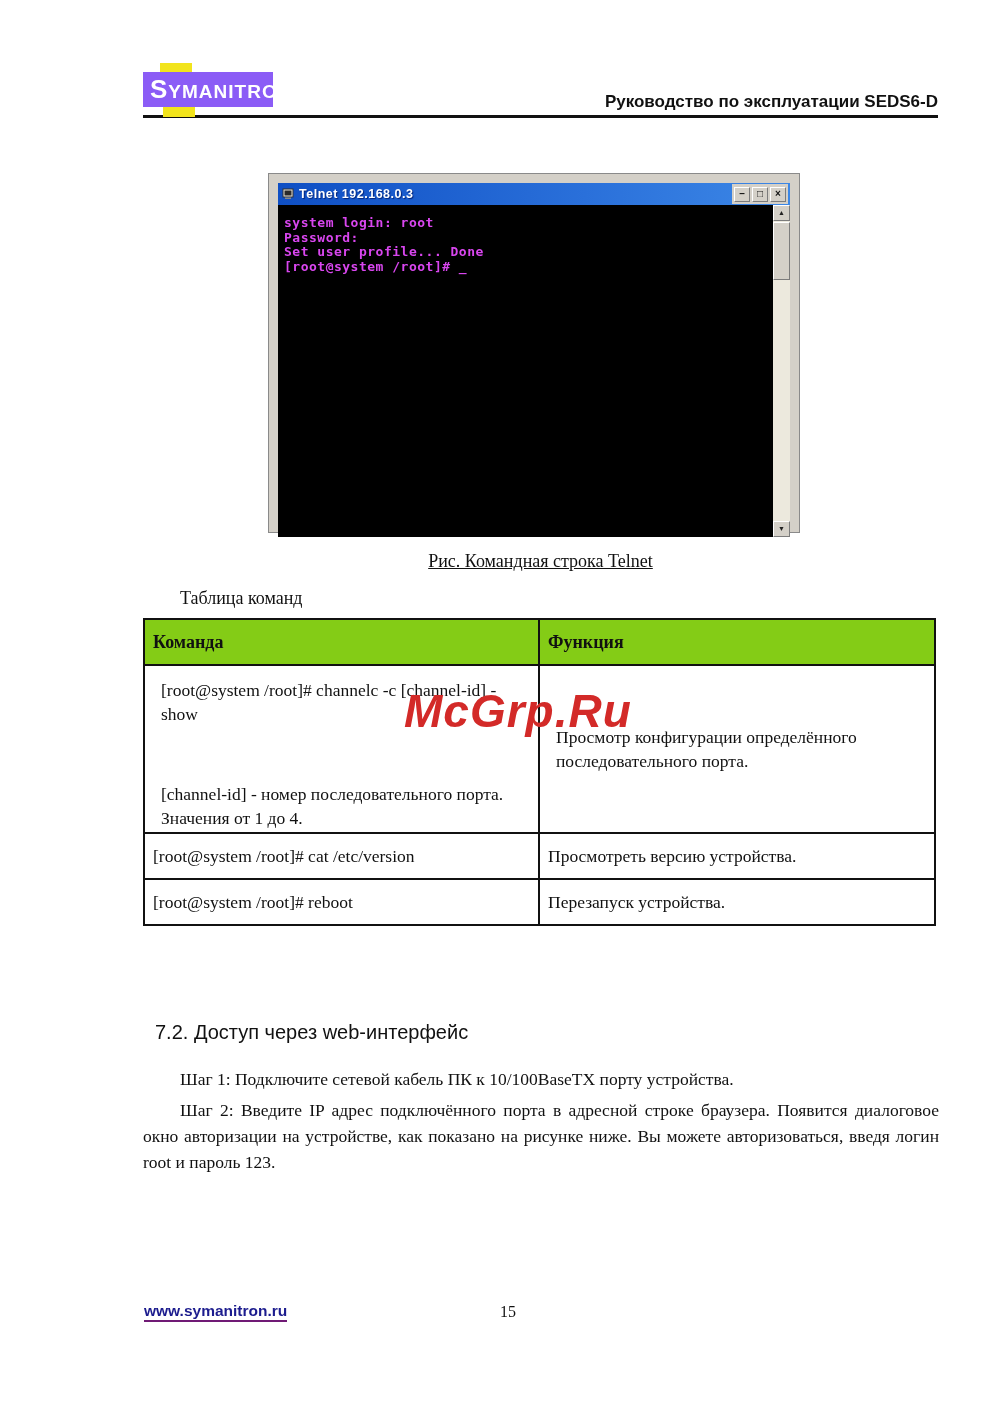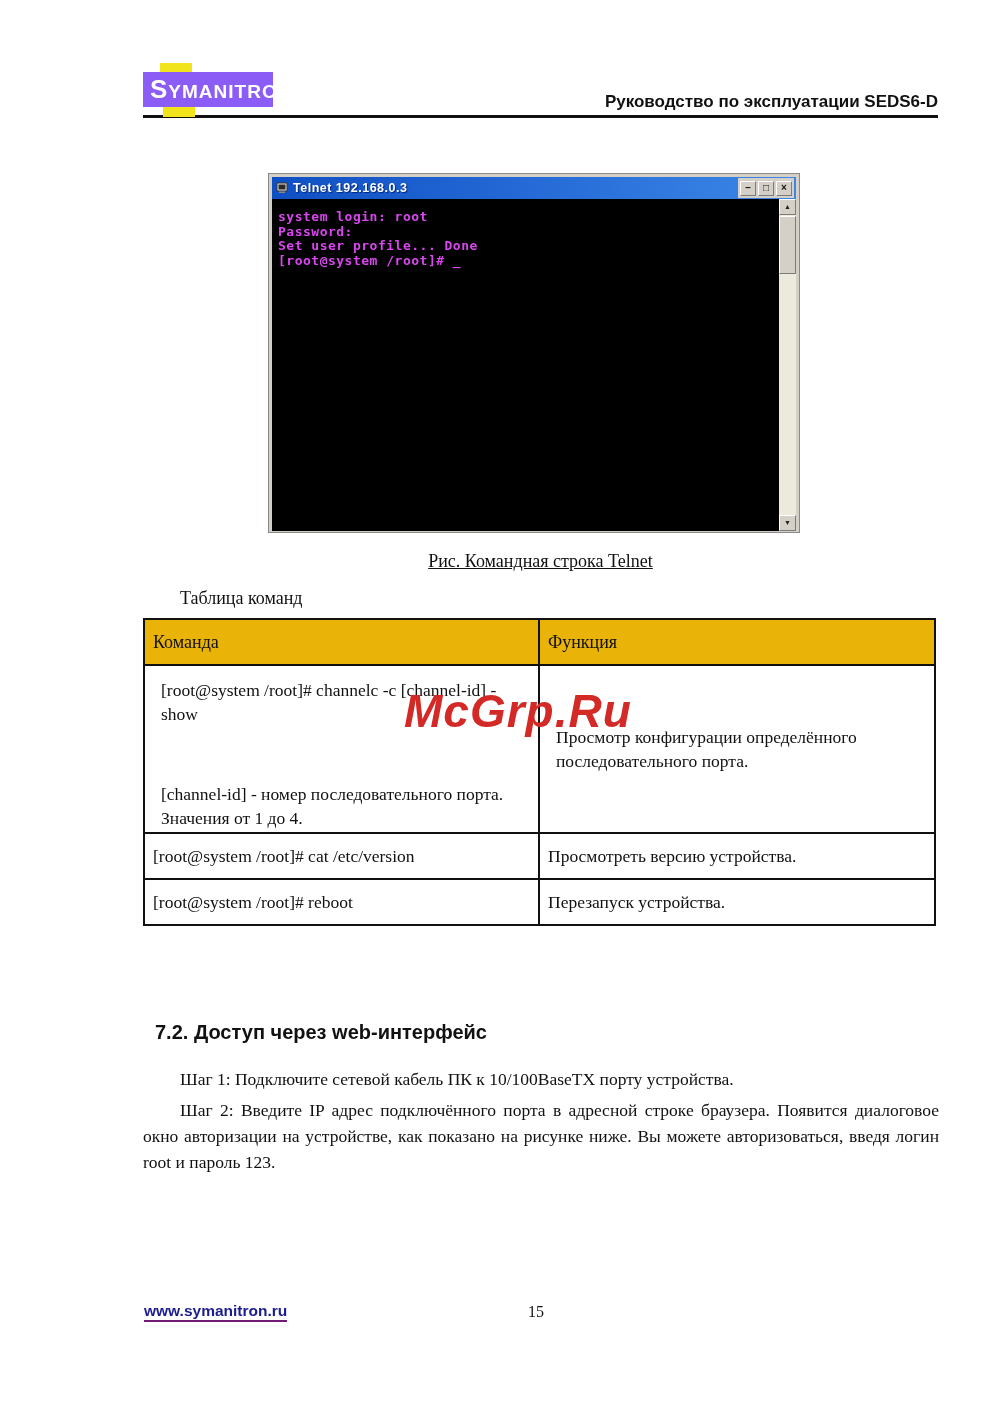--- a/index.html
+++ b/index.html
@@ -15,21 +15,21 @@
               background:#8b5cf6; z-index:2; display:flex; align-items:center; padding-left:7px; }
   .logo-text { color:#fff; font-family:"Liberation Sans", sans-serif; font-weight:bold;
                font-size:19px; letter-spacing:1px; }
   .logo-text::first-letter { font-size:26px; }
   .doc-title { position:absolute; right:62px; top:92px; font-family:"Liberation Sans", sans-serif;
                font-weight:bold; font-size:17px; }
   .header-rule { position:absolute; left:143px; top:115px; width:795px; height:3px; background:#111; }
 
   
   .telnet { position:absolute; left:268px; top:173px; width:532px; height:360px;
-            background:#d4d0c8; border:1px solid #8a8a8a; padding:3px; }
+            background:#d4d0c8; border:1px solid #8a8a8a; padding:9px; }
   .titlebar { height:22px; background:linear-gradient(90deg,#0f4fc4 0%,#2a70da 60%,#3c87e6 100%);
               display:flex; align-items:center; padding:0 2px 0 4px; }
   .titlebar-text { color:#fff; font-family:"Liberation Sans", sans-serif; font-weight:bold;
                    font-size:12.5px; margin-left:5px; flex:1; letter-spacing:0.5px;
                    text-shadow:1px 1px 1px #00237a; white-space:nowrap; overflow:hidden; }
   .tb-icon { width:12px; height:12px; flex:0 0 auto; }
   .win-btns { display:flex; gap:2px; background:#d4d0c8; padding:1px 2px; align-items:center; height:20px; }
   .win-btn { width:16px; height:15px; background:#d4d0c8; border-top:1px solid #fff; border-left:1px solid #fff;
              border-right:1px solid #7c7c7c; border-bottom:1px solid #7c7c7c;
              font-family:"Liberation Sans", sans-serif; font-size:10px; font-weight:bold; color:#111;
@@ -51,44 +51,44 @@
               border-right:1px solid #7c7c7c; border-bottom:1px solid #7c7c7c; }
 
   
   .fig-caption { position:absolute; left:143px; top:551px; width:795px; text-align:center; font-size:18px;text-decoration:underline; }
   .table-label { position:absolute; left:180px; top:588px; font-size:18px; }
 
   
   .cmd-table { position:absolute; left:143px; top:618px; width:793px; border-collapse:collapse;
                table-layout:fixed; font-size:17.5px; }
   .cmd-table th, .cmd-table td { border:2px solid #111; padding:2px 8px; line-height:24px; }
-  .cmd-table th { background:#eab308; text-align:left; font-weight:normal; height:46px; font-size:18px; }
+  .cmd-table th { background:#84cc16; text-align:left; font-weight:bold; height:46px; font-size:18px; }
   .cmd-table td { vertical-align:middle; }
   .row-tall td { height:157px;padding-left:16px; }
   .row-std td { height:46px; }
   .cmd-cell-tall { vertical-align:top !important; padding-top:12px !important; }
   .cmd-note { margin-top:56px; }
 
   
   .watermark { position:absolute; left:404px; top:684px; z-index:5;
                font-family:"Liberation Sans", sans-serif; font-weight:bold; font-style:italic;
                font-size:46px; color:#d32a28; letter-spacing:1px; pointer-events:none; }
 
   
   .sec-heading { position:absolute; left:155px; top:1021px; font-family:"Liberation Sans", sans-serif;
-                 font-weight:bold; font-size:20px;text-align:center; }
+                 font-weight:normal; font-size:20px;text-align:center; }
   .para { position:absolute; left:143px; width:796px; font-size:17.5px; line-height:26px; text-indent:37px; }
   .para-1 { top:1066px; }
   .para-2 { top:1097px; text-align:justify; }
 
   
   .footer-link { position:absolute; left:144px; top:1302px; font-family:"Liberation Sans", sans-serif;
                  font-weight:bold; font-size:15.5px; color:#1c1c8e; text-decoration:none;
                  border-bottom:2px solid #701a75; cursor:pointer; }
-  .page-num { position:absolute; left:500px; top:1303px; font-size:16px;margin-left:28px; }
+  .page-num { position:absolute; left:500px; top:1303px; font-size:16px; }
 </style>
 </head>
 <body>
 
 <div class="page">
 
   <div class="logo-tab top"></div>
   <div class="logo-tab bottom"></div>
   <div class="logo-box">
     <span class="logo-text">SYMANITRON</span>

